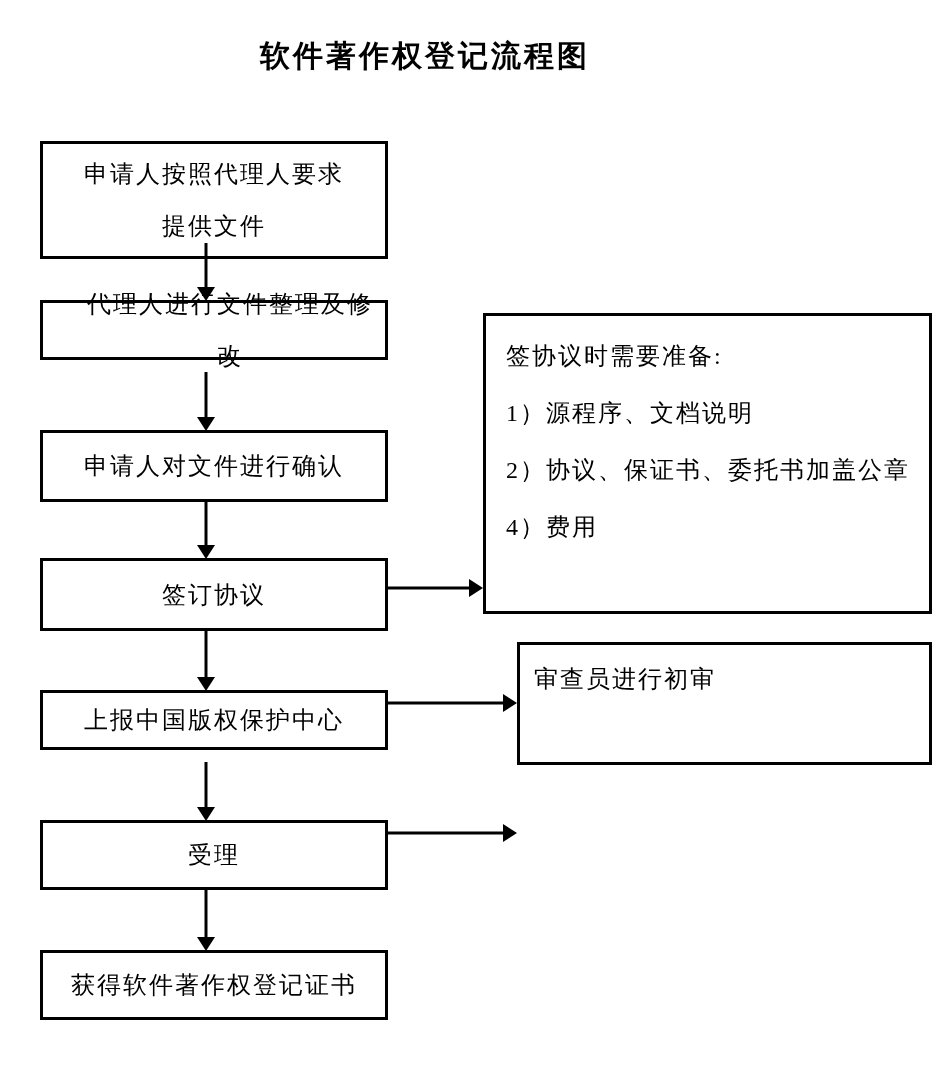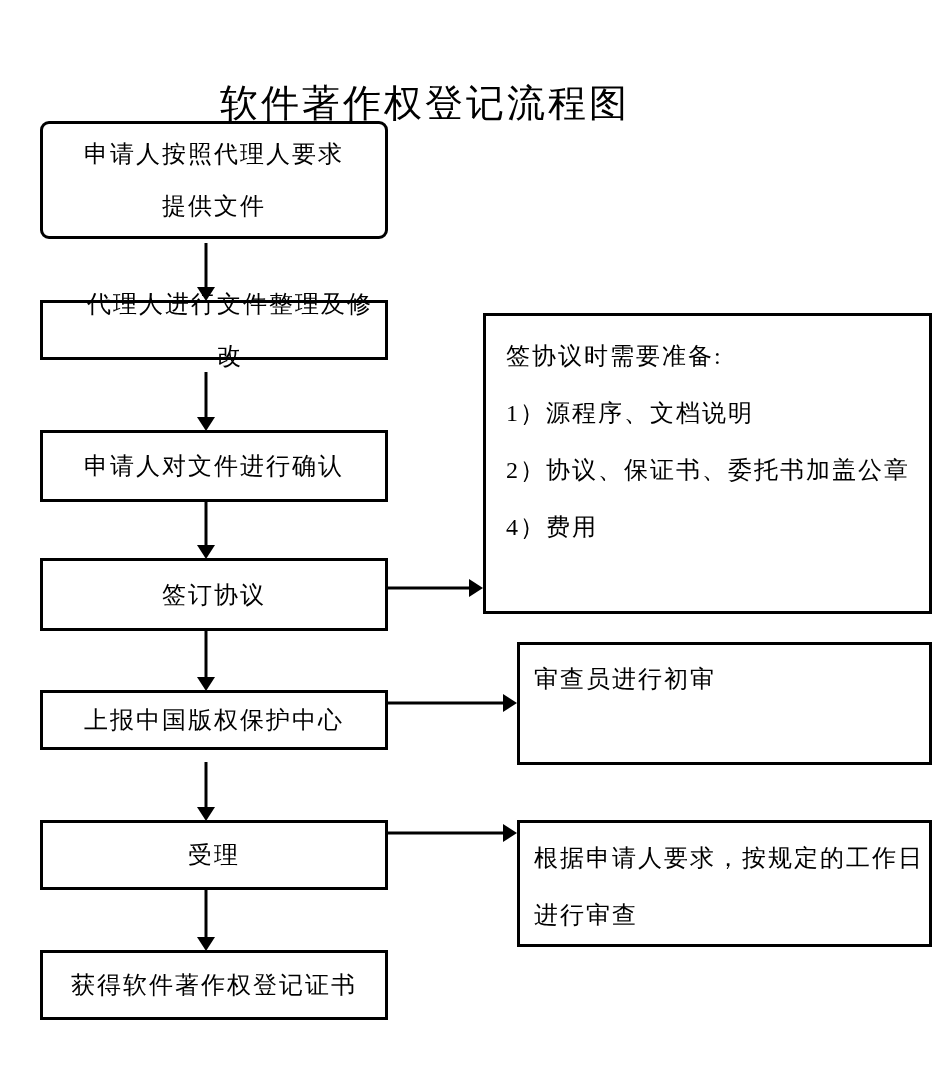--- a/index.html
+++ b/index.html
@@ -16,46 +16,45 @@
     color: #000000;
     overflow: hidden;
   }
   .page-title {
     position: absolute;
     left: 0;
     top: 36px;
     width: 850px;
     text-align: center;
     font-family: "Liberation Sans", sans-serif;
-    font-weight: normal;
-    font-size: 38px;
+    font-weight: bold;
+    font-size: 30px;
     letter-spacing: 3px;
     color: #000000;
-    margin-top: 42px;
   }
   .box {
     position: absolute;
     border: 3px solid #000000;
     box-sizing: border-box;
     background: #ffffff;
     font-size: 24px;
     letter-spacing: 2px;
     color: #000000;
   }
   .step {
     left: 40px;
     width: 348px;
     display: flex;
     flex-direction: column;
     justify-content: center;
     align-items: center;
     text-align: center;
   }
   .step .line { line-height: 52px; }
-  .step1 { top: 121px; height: 118px; border-radius: 9px; }
+  .step1 { top: 141px; height: 118px; }
   .step2 { top: 300px; height: 60px; padding-left: 32px; }
   .step3 { top: 430px; height: 72px; }
   .step4 { top: 558px; height: 73px; }
   .step5 { top: 690px; height: 60px; }
   .step6 { top: 820px; height: 70px; }
   .step7 { top: 950px; height: 70px; }
 
   .note1 {
     left: 483px; top: 313px; width: 449px; height: 301px;
     padding: 12px 10px 0 20px;
@@ -121,24 +120,20 @@
     <div class="line">签协议时需要准备:</div>
     <div class="line">1）源程序、文档说明</div>
     <div class="line">2）协议、保证书、委托书加盖公章</div>
     <div class="line">4）费用</div>
   </div>
 
   <div class="box note2">
     <div class="line">审查员进行初审</div>
   </div>
 
-  <div class="box note3">
-    <div class="line">根据申请人要求，按规定的工作日</div>
-    <div class="line">进行审查</div>
-  </div>
 
   <svg class="connectors" width="945" height="1076" viewBox="0 0 945 1076">
 
     <g>
       <line x1="206" y1="243" x2="206" y2="290"></line>
       <polygon points="197,287 215,287 206,301"></polygon>
     </g>
     <g>
       <line x1="206" y1="372" x2="206" y2="420"></line>
       <polygon points="197,417 215,417 206,431"></polygon>

